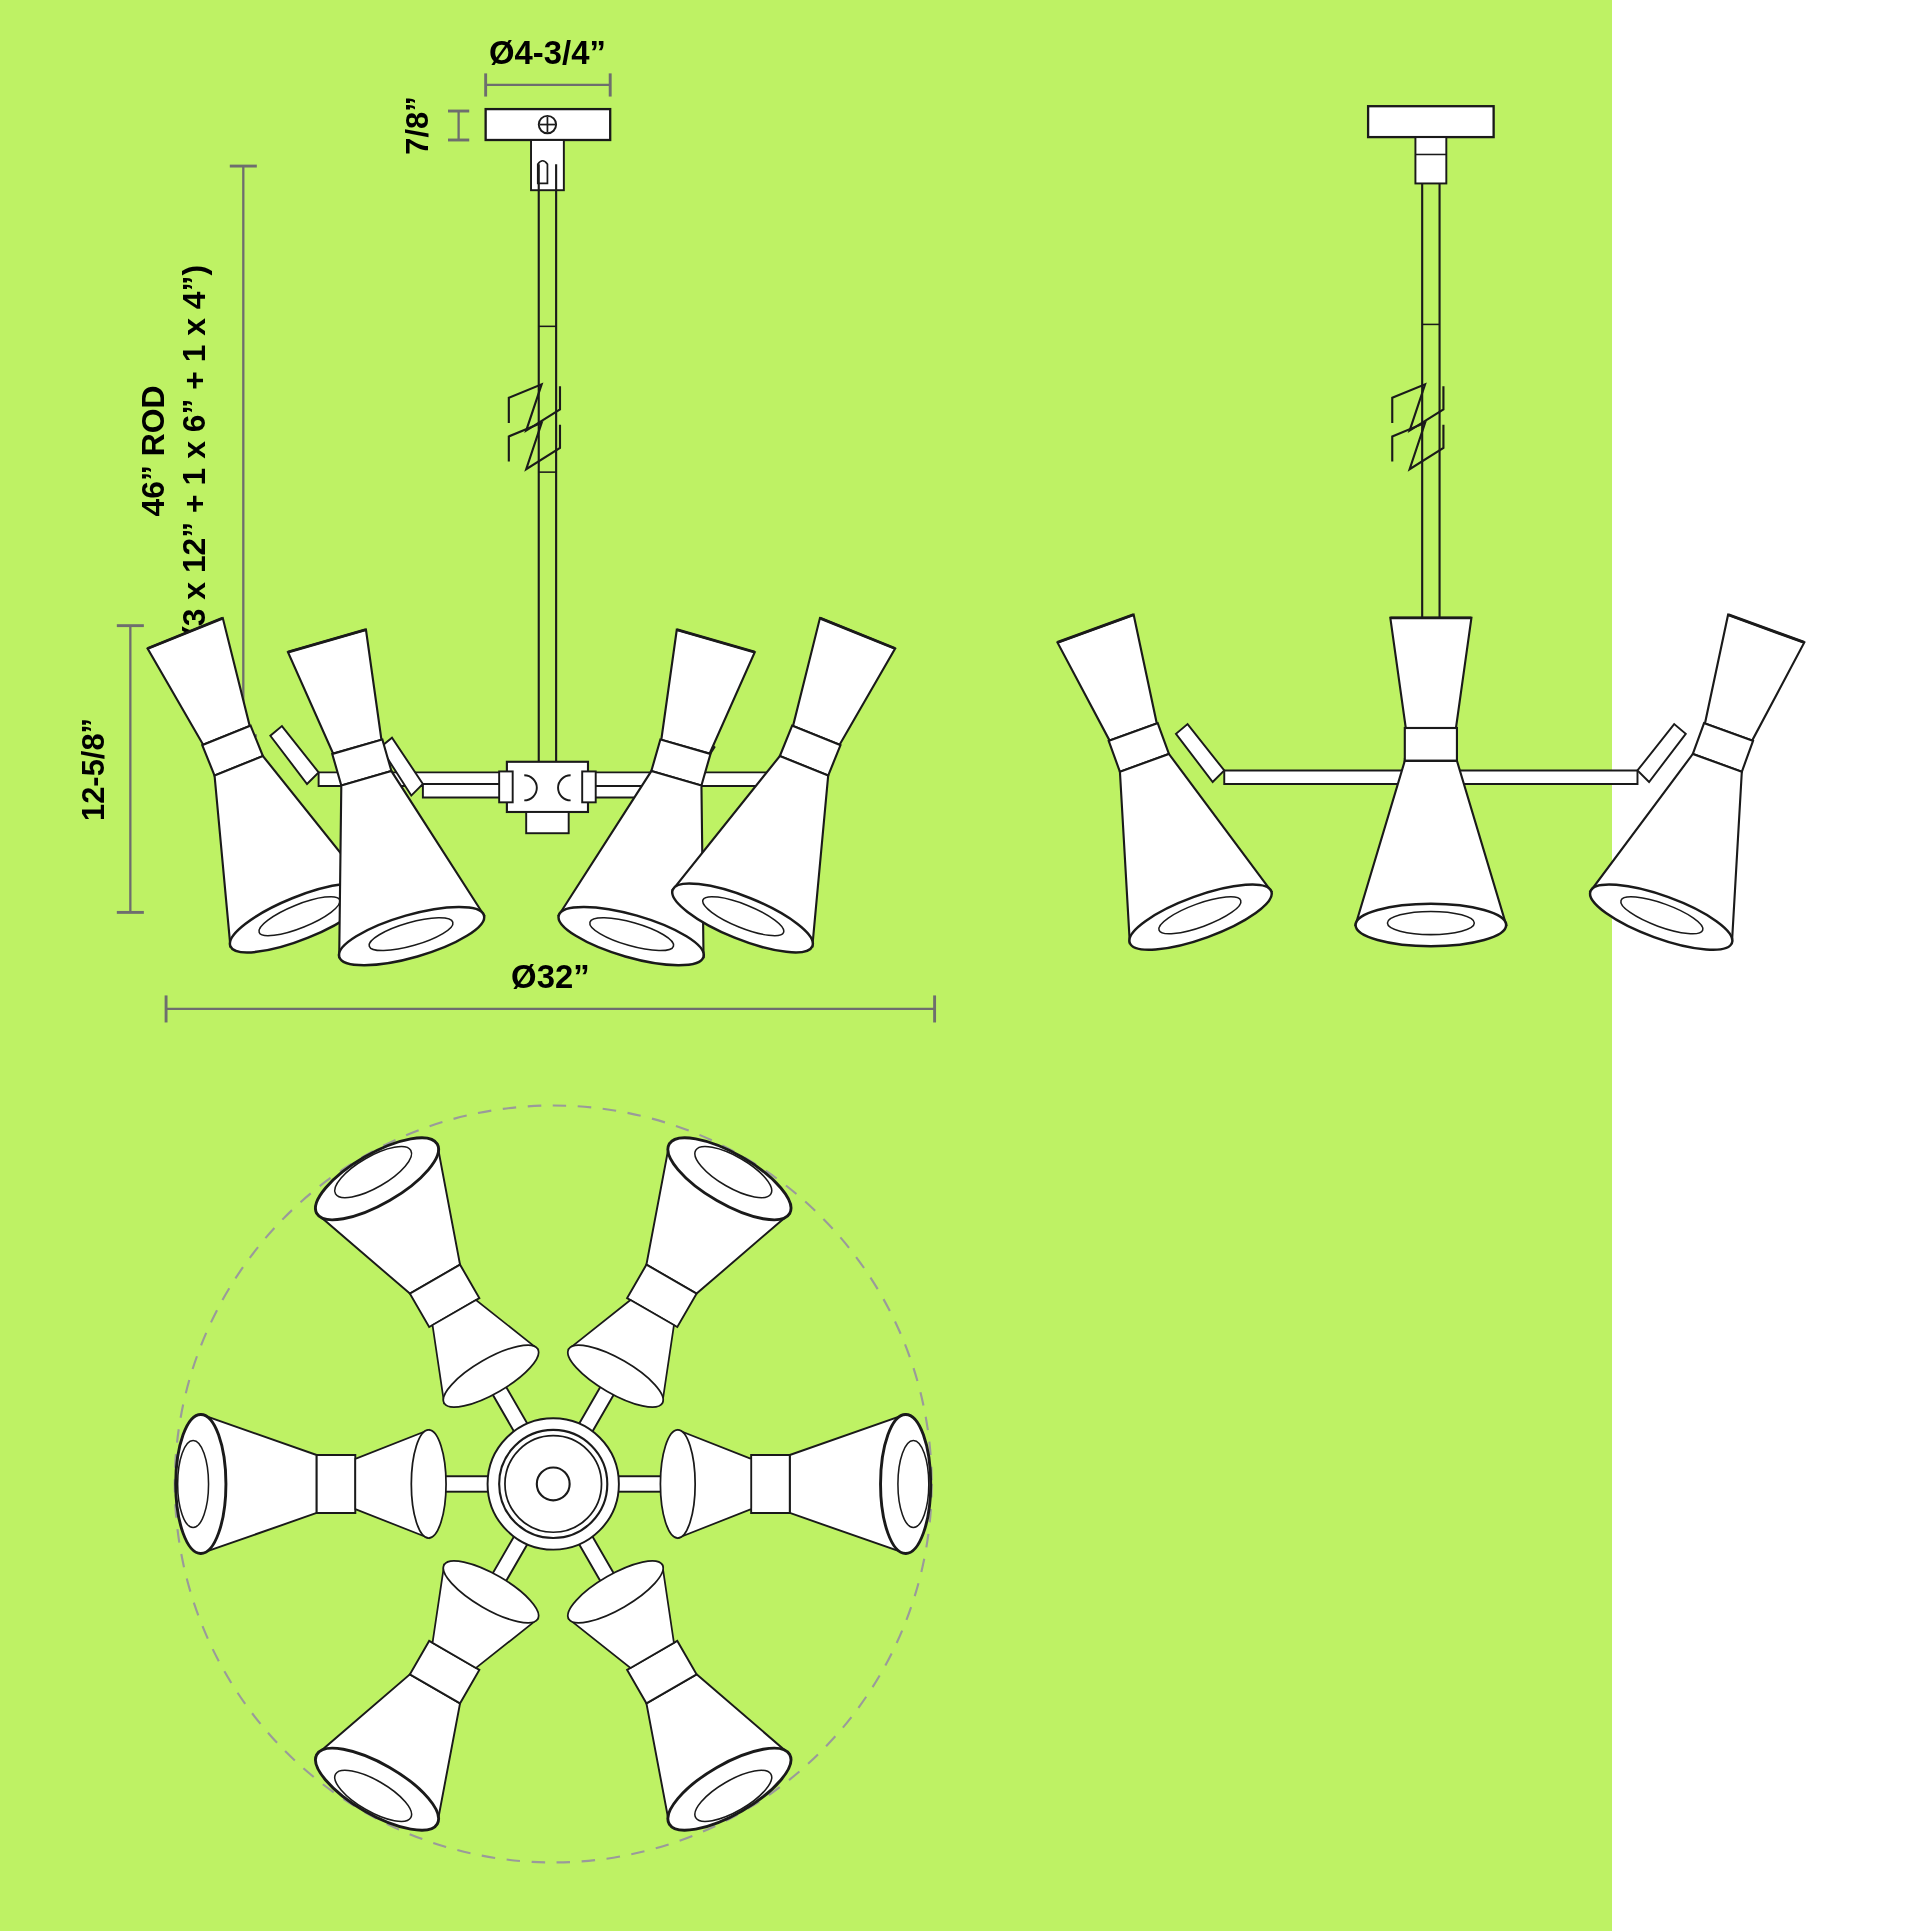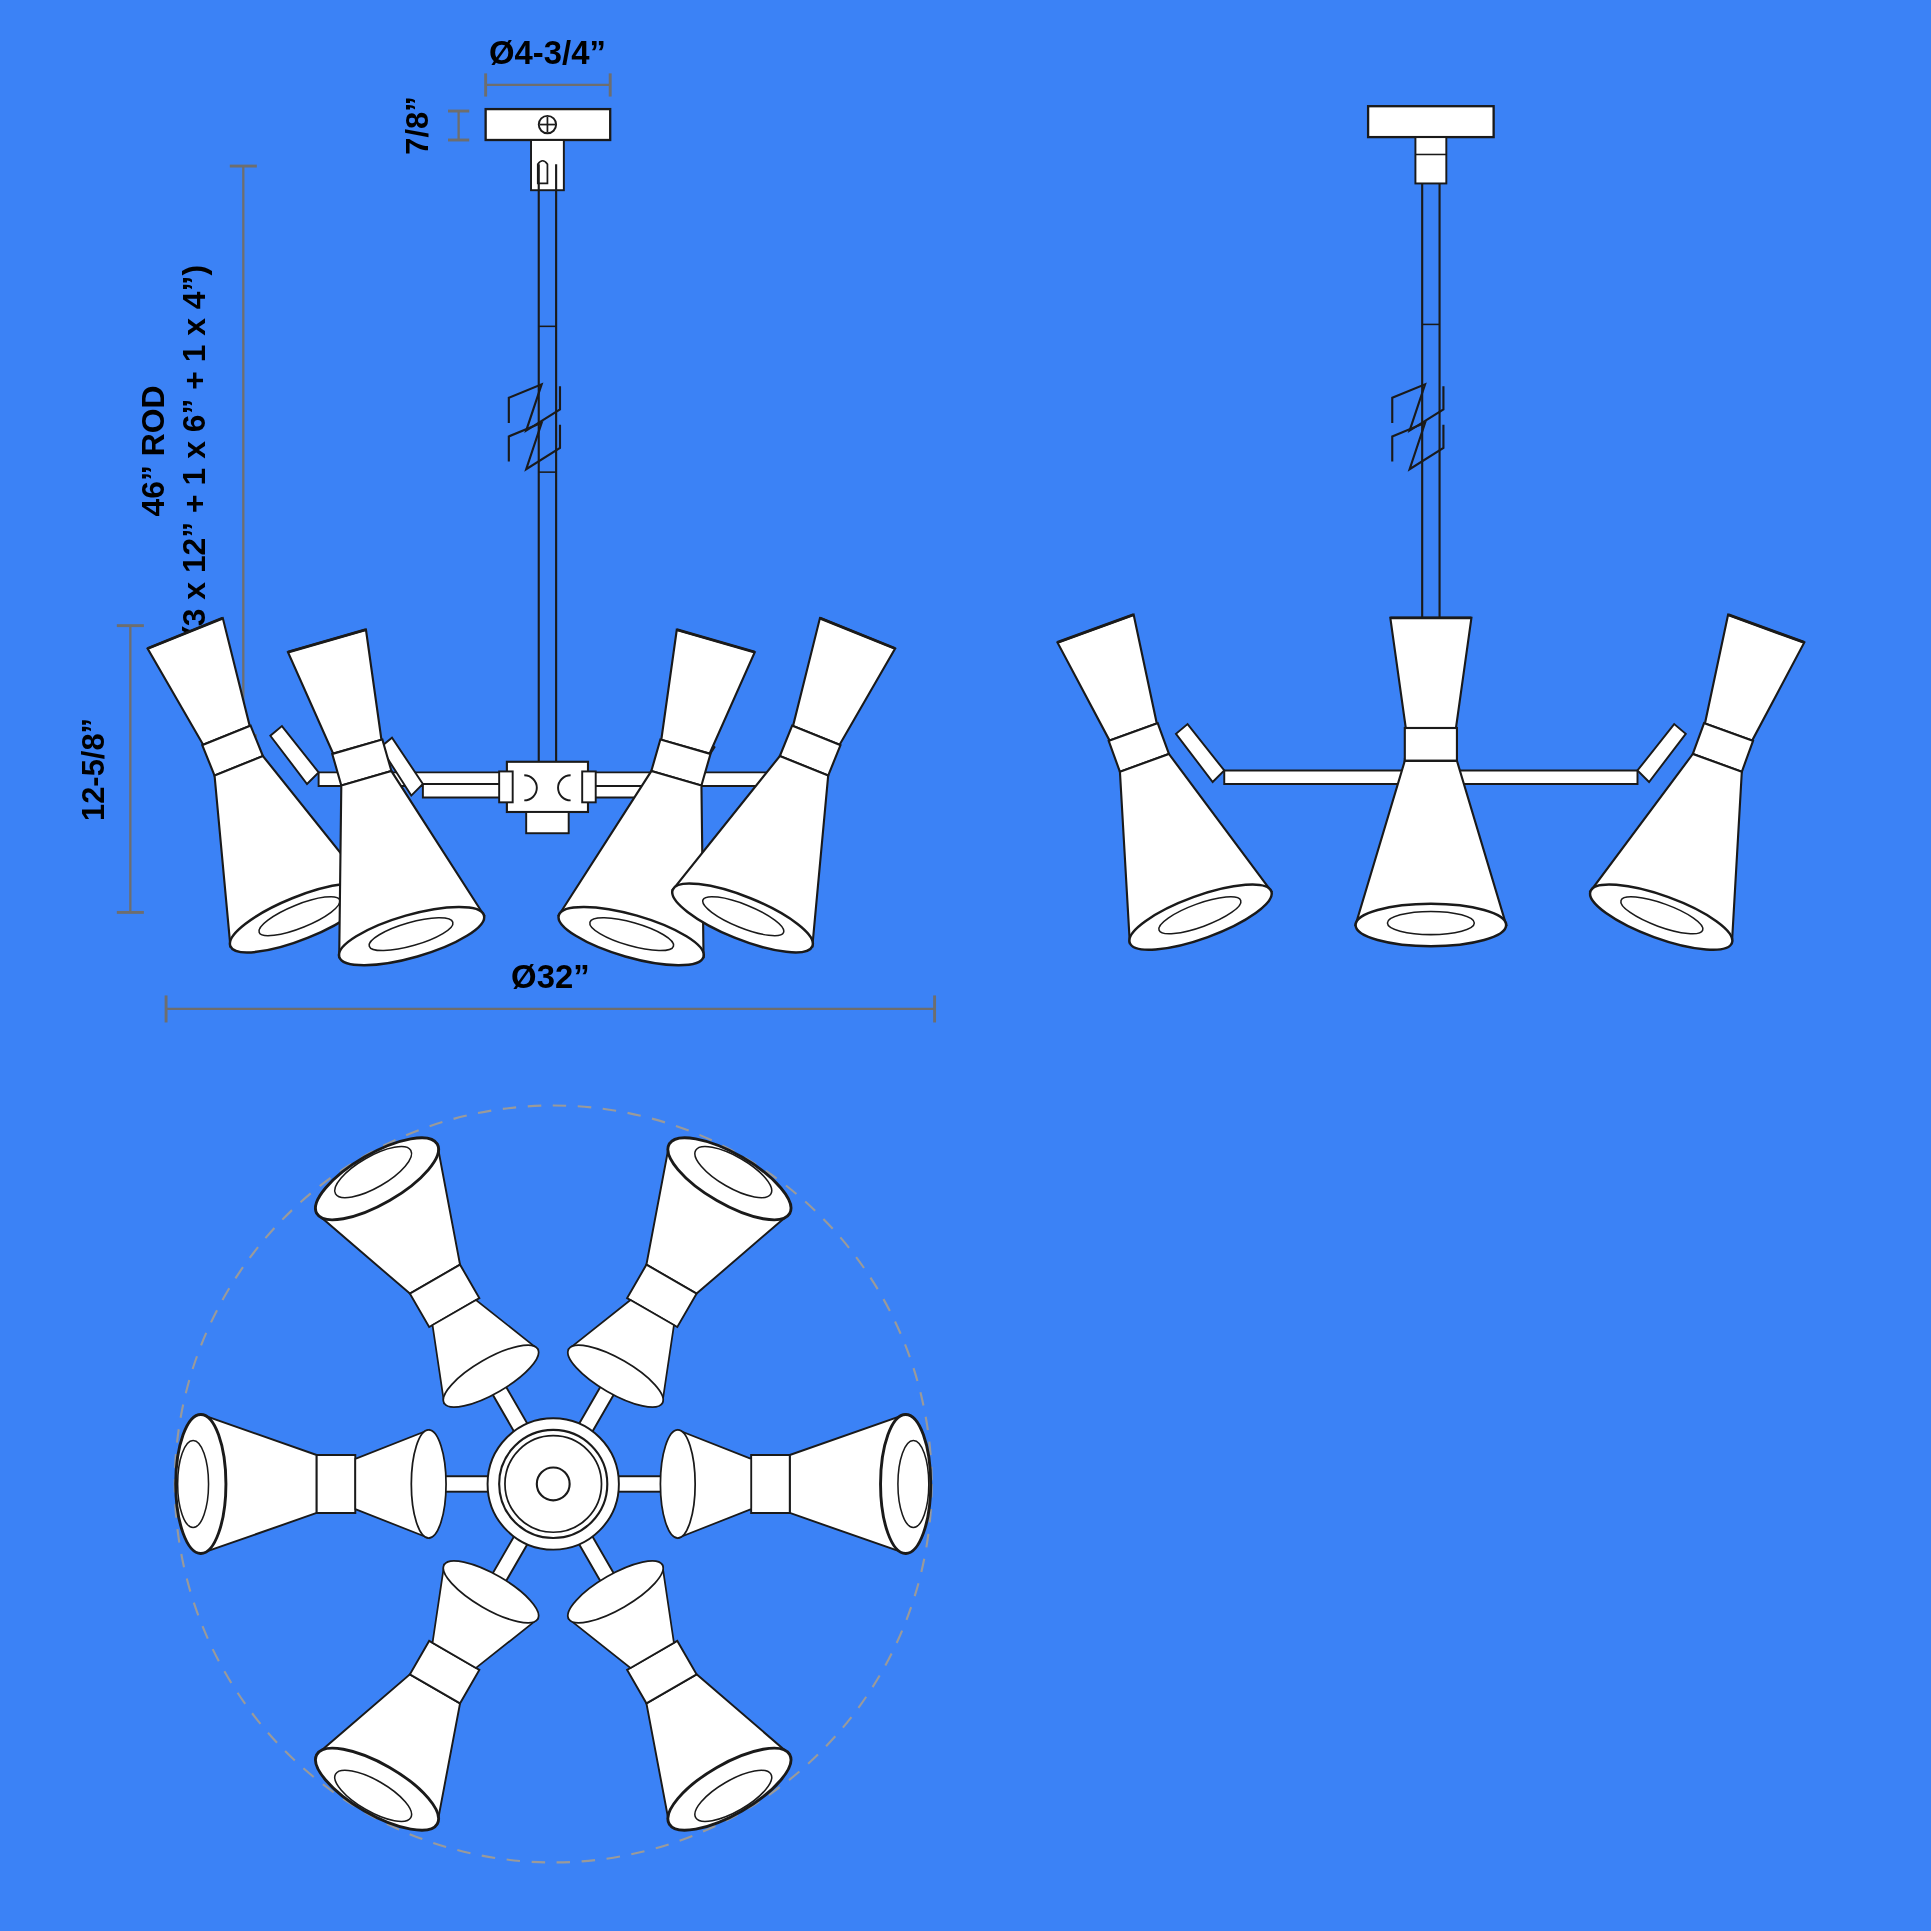--- a/index.html
+++ b/index.html
@@ -2,21 +2,21 @@
 <html><head>
 <meta charset="utf-8">
 <style>
   html,body{margin:0;padding:0;background:#ffffff;}
   body{
     width:1931px;height:1931px;
     font-family:"Liberation Sans", sans-serif;
     color:#000;
     overflow:hidden;
   }
-  #sheet{position:relative;width:1931px;height:1931px;background:#3b82f6;}
+  #sheet{position:relative;width:1612px;height:1931px;background:#bef264;}
   svg{display:block;}
   .dimtext{
     font-family:"Liberation Sans", sans-serif;
     font-weight:700;
     fill:#000;
   }
   .lbl-lg{font-size:34px;}
   .lbl-md{font-size:32px;}
   .lbl-rod{font-size:33px;}
 </style>

